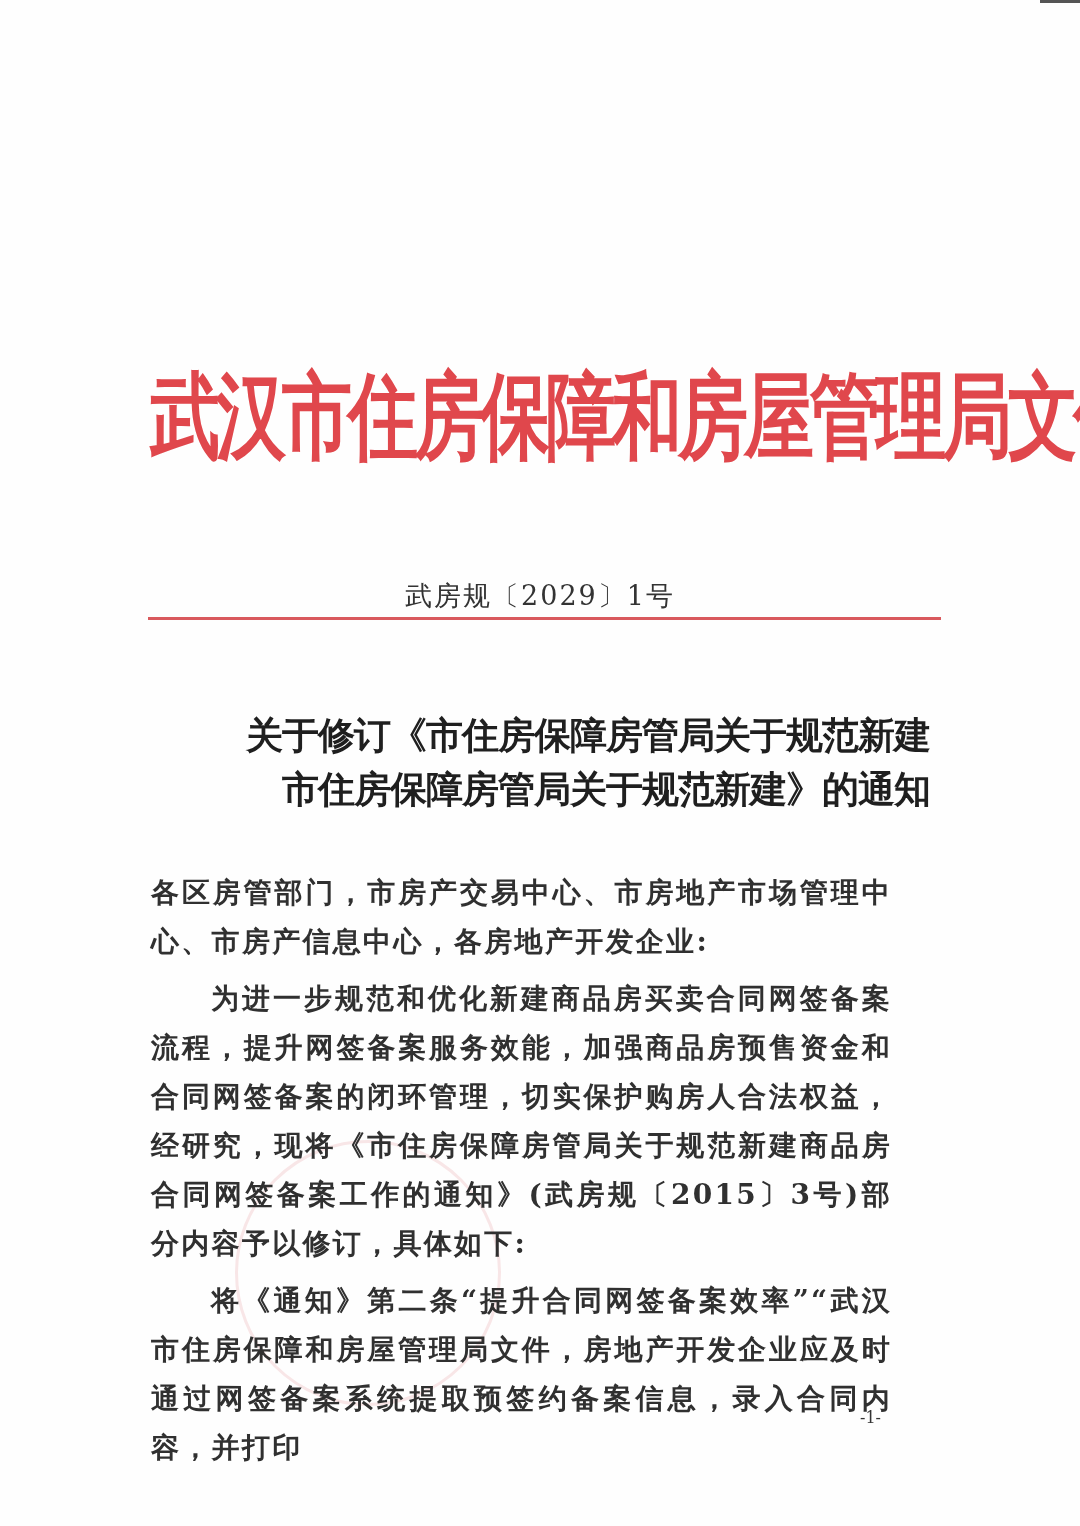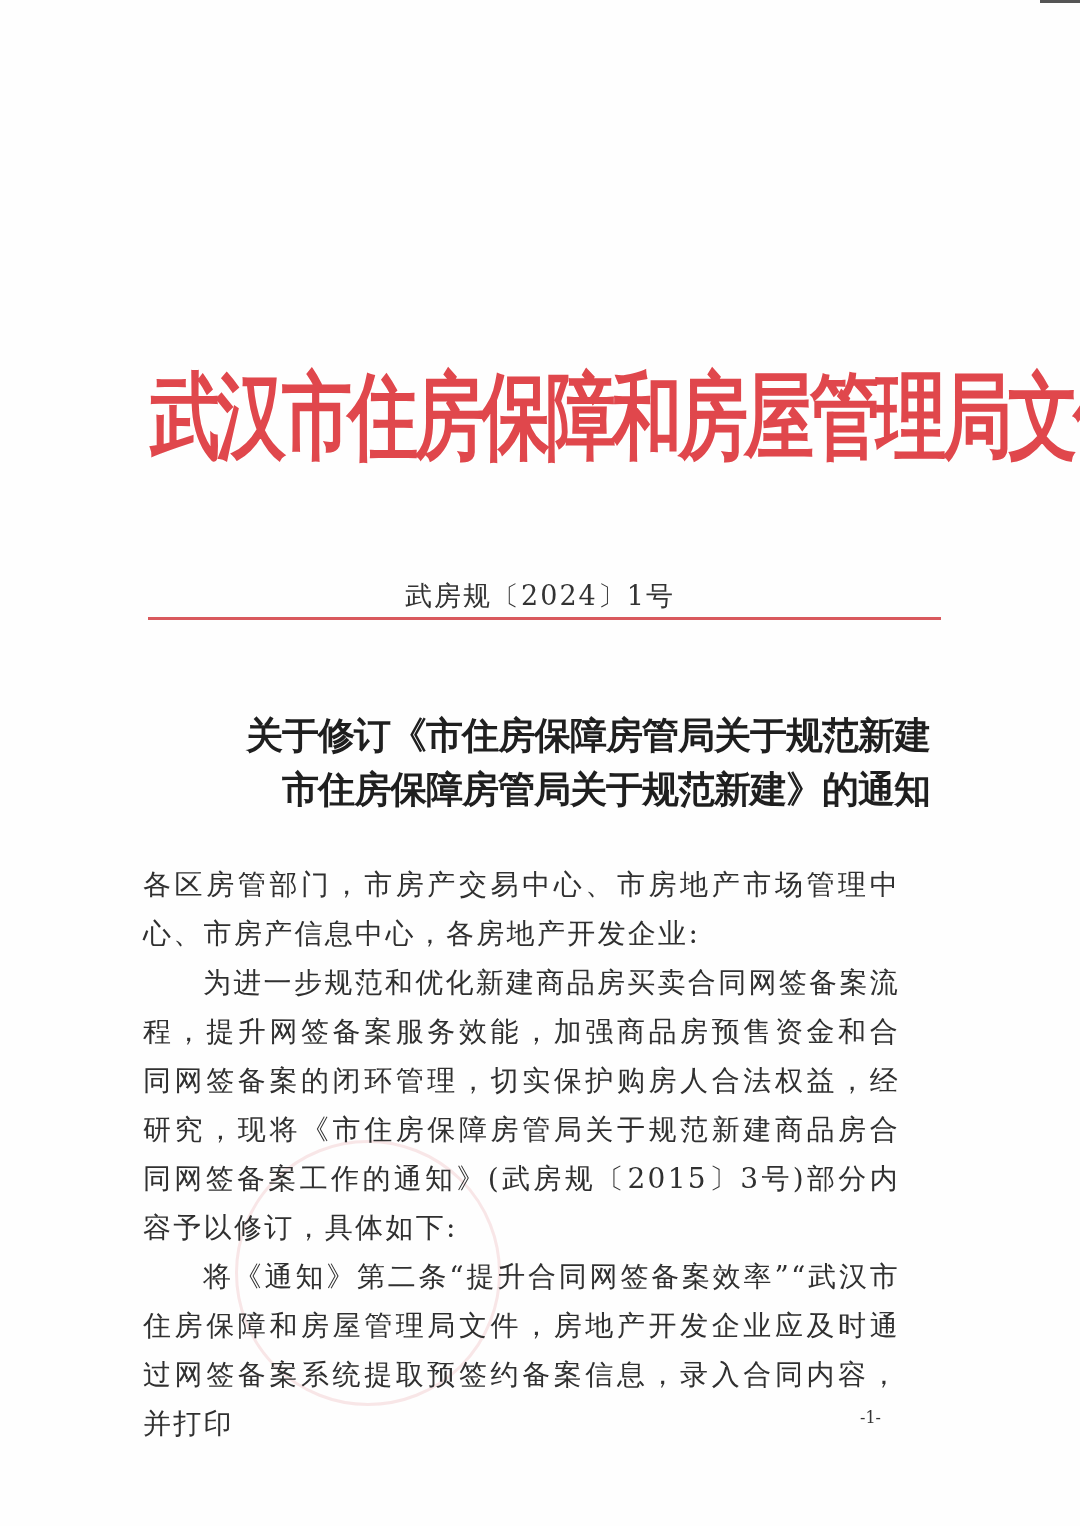--- a/index.html
+++ b/index.html
@@ -81,21 +81,22 @@
       top: 860px;
       left: 143px;
       width: 757px;
       font-size: 28px;
       line-height: 49px;
       color: #303030;
       letter-spacing: 2.3px;
       text-align: justify;
     }
     .body p {
-      margin: 0;
+      margin: 8px;
+      font-weight: bold;
     }
     .body p.indent {
       text-indent: 60px;
     }
     .page-number {
       position: absolute;
       top: 1408px;
       left: 860px;
       font-size: 16px;
       color: #333;
@@ -112,21 +113,21 @@
     }
   </style>
 </head>
 <body>
 
 <div class="page">
   <div class="top-edge"></div>
 
   <div class="masthead">武汉市住房保障和房屋管理局文件</div>
 
-  <div class="doc-number">武房规〔2024〕1号</div>
+  <div class="doc-number">武房规〔2029〕1号</div>
 
   <div class="red-rule"></div>
 
   <div class="title">
     <div>关于修订《市住房保障房管局关于规范新建</div>
     <div>市住房保障房管局关于规范新建》的通知</div>
   </div>
 
   <div class="stamp"></div>
 

